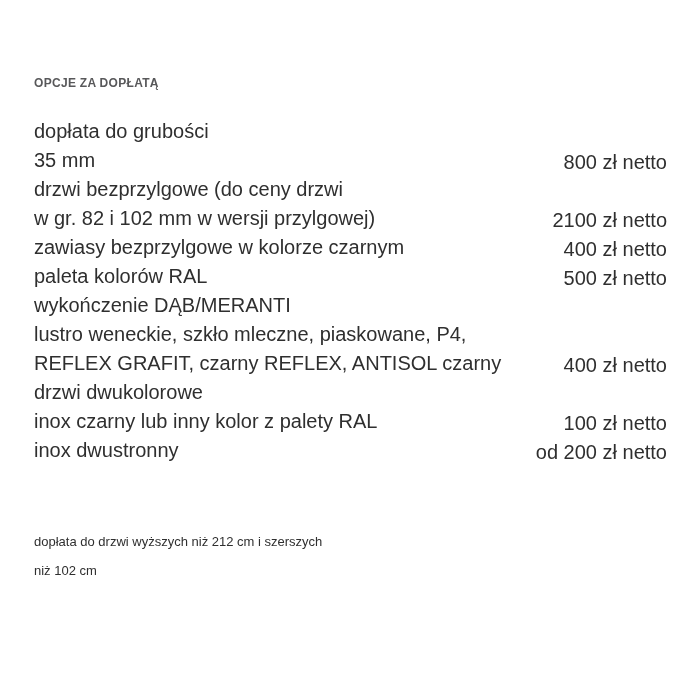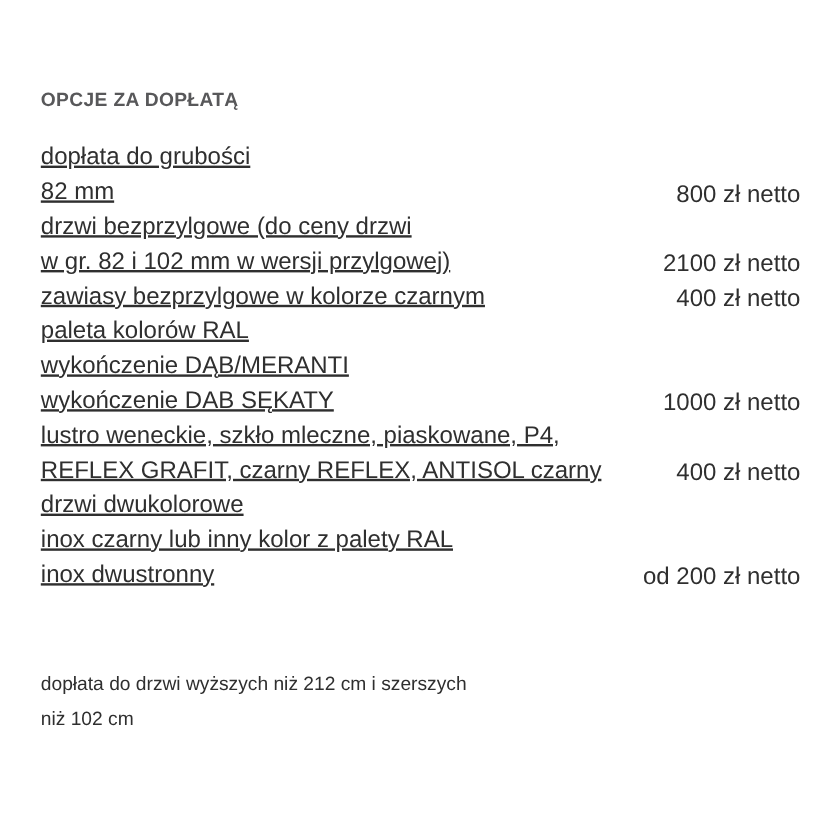--- a/index.html
+++ b/index.html
@@ -15,108 +15,105 @@
     overflow: hidden;
   }
   .page {
     box-sizing: border-box;
     width: 700px;
     height: 700px;
     padding: 70px 33px 0 34px;
   }
   .doc-title {
     margin: 0 0 20px 0;
-    font-size: 16px;
+    font-size: 12px;
     line-height: 27px;
     font-weight: bold;
     color: #58585a;
     letter-spacing: 0.3px;
   }
   .rows {
     display: block;
   }
   .row {
     display: flex;
     justify-content: space-between;
     align-items: flex-end;
     font-size: 20px;
     line-height: 29px;
   }
   .row-label {
     white-space: pre-line;
     min-width: 0;
-    text-decoration: underline;
   }
   .row-price {
     white-space: nowrap;
     transform: translateY(2px);
     text-align: center;
   }
   .footer-note {
     margin-top: 62px;
-    font-size: 16px;
+    font-size: 13px;
     line-height: 29px;
     white-space: pre-line;
   }
 </style>
 </head>
 <body>
 
 <div class="page">
   <h1 class="doc-title">OPCJE ZA DOPŁATĄ</h1>
 
   <div class="rows">
   <div class="row">
     <span class="row-label">dopłata do grubości</span>
     <span class="row-price"></span>
   </div>
 
   <div class="row">
-    <span class="row-label">82 mm</span>
+    <span class="row-label">35 mm</span>
     <span class="row-price">800 zł netto</span>
   </div>
 
 
   <div class="row">
     <span class="row-label">drzwi bezprzylgowe (do ceny drzwi
 w gr. 82 i 102 mm w wersji przylgowej)</span>
     <span class="row-price">2100 zł netto</span>
   </div>
 
   <div class="row">
     <span class="row-label">zawiasy bezprzylgowe w kolorze czarnym</span>
     <span class="row-price">400 zł netto</span>
   </div>
 
   <div class="row">
     <span class="row-label">paleta kolorów RAL</span>
+    <span class="row-price">500 zł netto</span>
   </div>
 
   <div class="row">
     <span class="row-label">wykończenie DĄB/MERANTI</span>
   </div>
 
-  <div class="row">
-    <span class="row-label">wykończenie DAB SĘKATY</span>
-    <span class="row-price">1000 zł netto</span>
-  </div>
 
 
   <div class="row">
     <span class="row-label">lustro weneckie, szkło mleczne, piaskowane, P4,
 REFLEX GRAFIT, czarny REFLEX, ANTISOL czarny</span>
     <span class="row-price">400 zł netto</span>
   </div>
 
   <div class="row">
     <span class="row-label">drzwi dwukolorowe</span>
   </div>
 
   <div class="row">
     <span class="row-label">inox czarny lub inny kolor z palety RAL</span>
+    <span class="row-price">100 zł netto</span>
   </div>
 
   <div class="row">
     <span class="row-label">inox dwustronny</span>
     <span class="row-price">od 200 zł netto</span>
   </div>
 </div>
 
   <div class="footer-note">dopłata do drzwi wyższych niż 212 cm i szerszych
 niż 102 cm</div>

